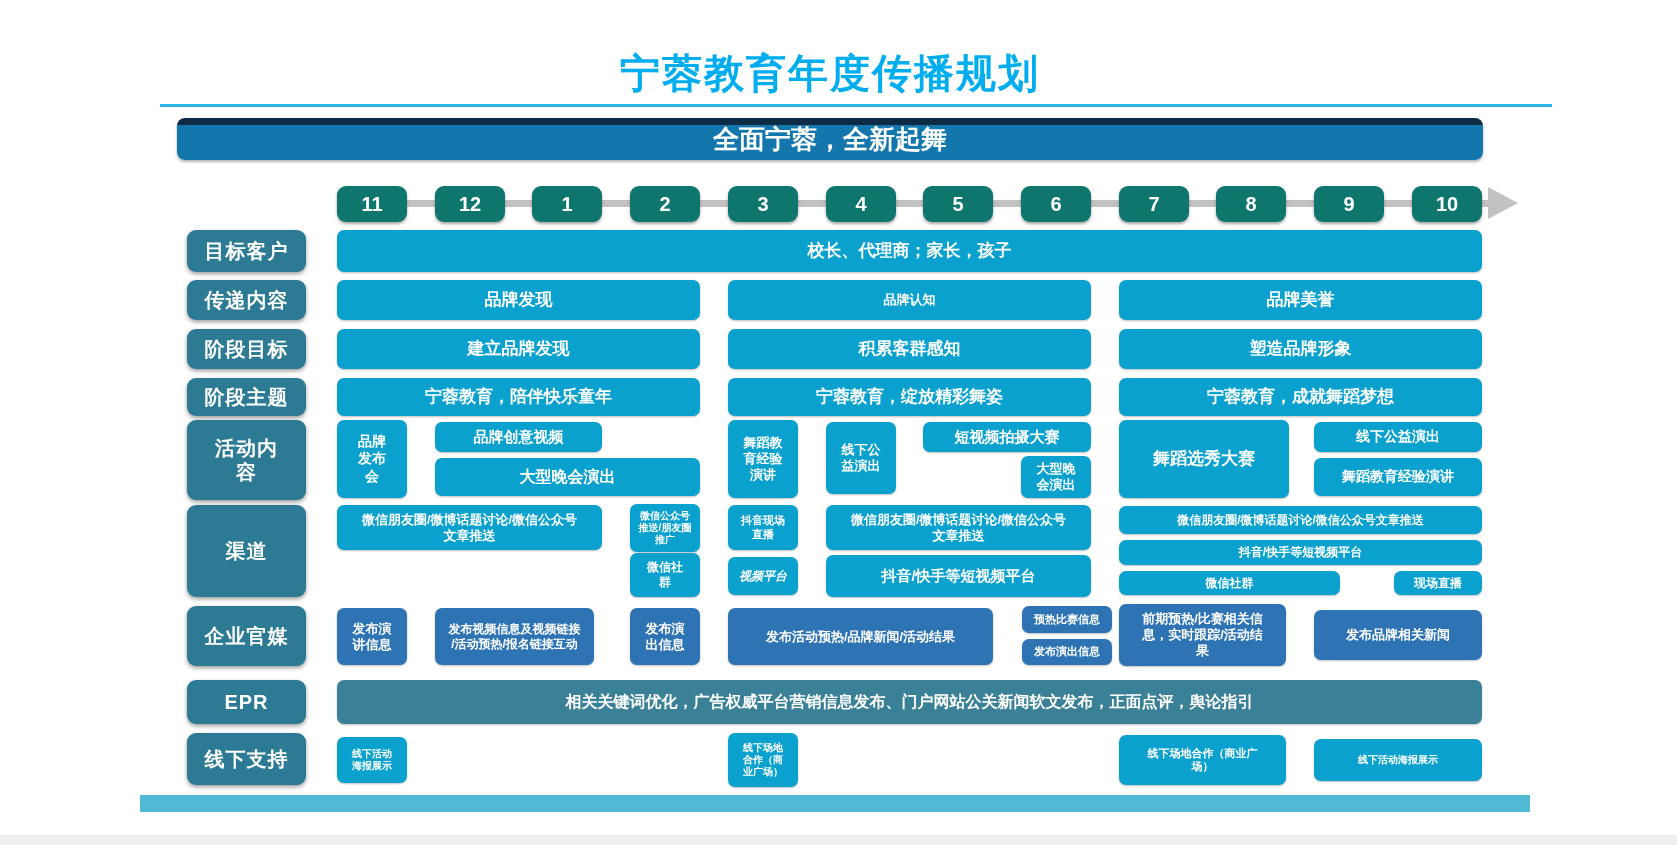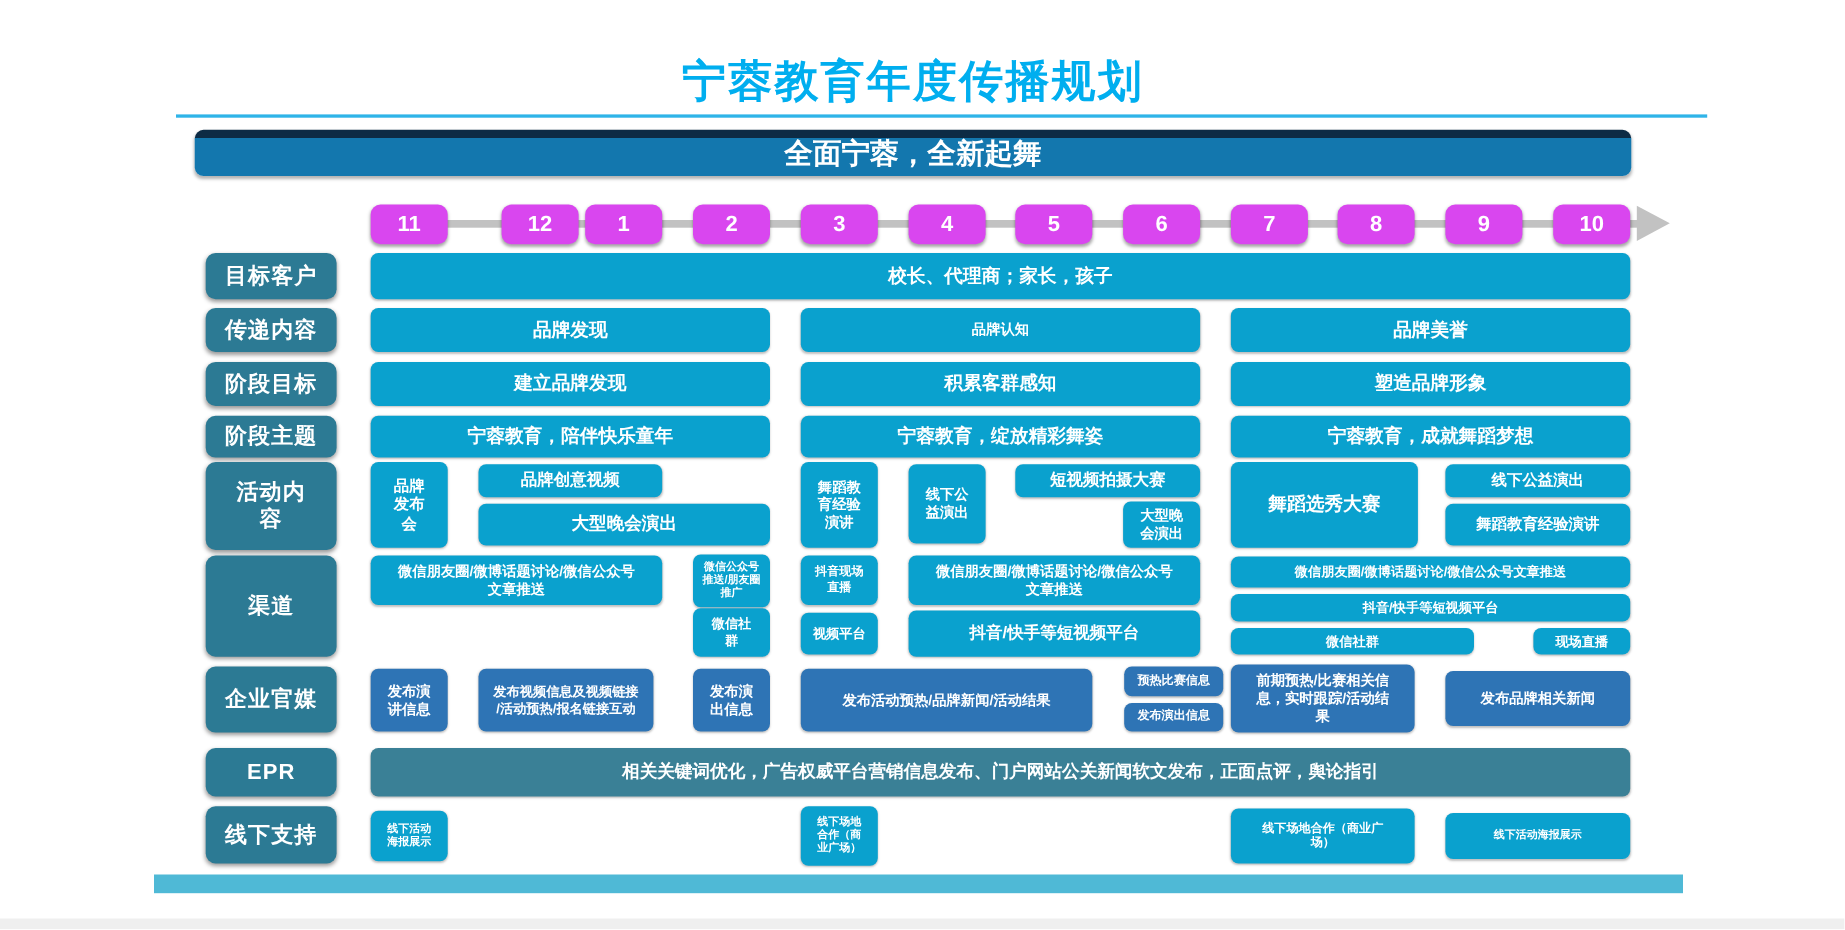--- a/index.html
+++ b/index.html
@@ -11,42 +11,42 @@
   .banner{position:absolute;left:177px;top:118px;width:1306px;height:42px;border-radius:8px;
           background:linear-gradient(180deg,#0D2B45 0,#0D2B45 7px,#1377AE 7px);
           color:#fff;font-weight:bold;font-size:26px;display:flex;align-items:center;justify-content:center;
           box-shadow:0 2px 3px rgba(0,0,0,.3);}
   .tl-line{position:absolute;left:350px;top:200px;width:1140px;height:7px;background:#C2C2C2;}
   .tl-arrow{position:absolute;left:1488px;top:187px;width:0;height:0;
             border-top:16px solid transparent;border-bottom:16px solid transparent;border-left:30px solid #C2C2C2;}
   .box{position:absolute;border-radius:7px;color:#fff;font-weight:bold;display:flex;align-items:center;
        justify-content:center;text-align:center;white-space:pre-line;line-height:1.22;
        box-shadow:0 1px 2px rgba(0,0,0,.25);padding:1px 3px;box-sizing:border-box;}
-  .month{background:#d946ef;font-size:20px;border-radius:9px;box-shadow:0 2px 3px rgba(0,0,0,.35);}
+  .month{background:#0f766e;font-size:20px;border-radius:9px;box-shadow:0 2px 3px rgba(0,0,0,.35);}
   .lbl{background:#2C7A94;font-size:20px;border-radius:9px;box-shadow:0 2px 4px rgba(0,0,0,.4);letter-spacing:1px;}
   .c{background:#0AA1CE;}
   .t{background:#3A8096;}
   .b{background:#2E74B5;}
   .wavy{text-decoration:underline wavy #ff0000;text-decoration-thickness:1px;text-underline-offset:2px;}
   .strip{position:absolute;left:140px;top:795px;width:1390px;height:17px;background:#4FB9D6;}
   .bottom-gray{position:absolute;left:0;top:835px;width:1677px;height:10px;background:#EFEFEF;}
 </style>
 </head>
 <body>
 
 <div class="slide">
 
   <div class="title">宁蓉教育年度传播规划</div>
   <div class="divider"></div>
   <div class="banner">全面宁蓉，全新起舞</div>
 
   <div class="tl-line"></div>
   <div class="tl-arrow"></div>
   <div class="box month" style="left:337px;top:186px;width:70px;height:36px;">11</div>
-  <div class="box month" style="left:435px;top:186px;width:70px;height:36px;margin-left:21px;">12</div>
+  <div class="box month" style="left:435px;top:186px;width:70px;height:36px;">12</div>
   <div class="box month" style="left:532px;top:186px;width:70px;height:36px;">1</div>
   <div class="box month" style="left:630px;top:186px;width:70px;height:36px;">2</div>
   <div class="box month" style="left:728px;top:186px;width:70px;height:36px;">3</div>
   <div class="box month" style="left:826px;top:186px;width:70px;height:36px;">4</div>
   <div class="box month" style="left:923px;top:186px;width:70px;height:36px;">5</div>
   <div class="box month" style="left:1021px;top:186px;width:70px;height:36px;">6</div>
   <div class="box month" style="left:1119px;top:186px;width:70px;height:36px;">7</div>
   <div class="box month" style="left:1216px;top:186px;width:70px;height:36px;">8</div>
   <div class="box month" style="left:1314px;top:186px;width:70px;height:36px;">9</div>
   <div class="box month" style="left:1412px;top:186px;width:70px;height:36px;">10</div>
@@ -97,21 +97,21 @@
 文章推送</div>
   <div class="box c" style="left:630px;top:504px;width:70px;height:48px;font-size:10px;">微信公众号
 推送/朋友圈
 推广</div>
   <div class="box c" style="left:728px;top:505px;width:70px;height:45px;font-size:11px;">抖音现场
 直播</div>
   <div class="box c" style="left:826px;top:505px;width:265px;height:45px;font-size:13px;">微信朋友圈/微博话题讨论/微信公众号
 文章推送</div>
   <div class="box c" style="left:630px;top:553px;width:70px;height:44px;font-size:12px;">微信社
 群</div>
-  <div class="box c" style="left:728px;top:557px;width:70px;height:38px;font-size:12px;">视频平台</div>
+  <div class="box c" style="left:728px;top:557px;width:70px;height:38px;font-size:12px;font-style:italic;">视频平台</div>
   <div class="box c" style="left:826px;top:555px;width:265px;height:42px;font-size:15px;">抖音/快手等短视频平台</div>
   <div class="box c" style="left:1119px;top:506px;width:363px;height:28px;font-size:12px;">微信朋友圈/微博话题讨论/微信公众号文章推送</div>
   <div class="box c" style="left:1119px;top:540px;width:363px;height:25px;font-size:12px;">抖音/快手等短视频平台</div>
   <div class="box c" style="left:1119px;top:571px;width:221px;height:24px;font-size:12px;">微信社群</div>
   <div class="box c" style="left:1394px;top:571px;width:88px;height:24px;font-size:12px;">现场直播</div>
 
   <div class="box b" style="left:337px;top:608px;width:70px;height:57px;font-size:13px;">发布演
 讲信息</div>
   <div class="box b" style="left:435px;top:608px;width:159px;height:57px;font-size:12px;">发布视频信息及视频链接
 /活动预热/报名链接互动</div>

